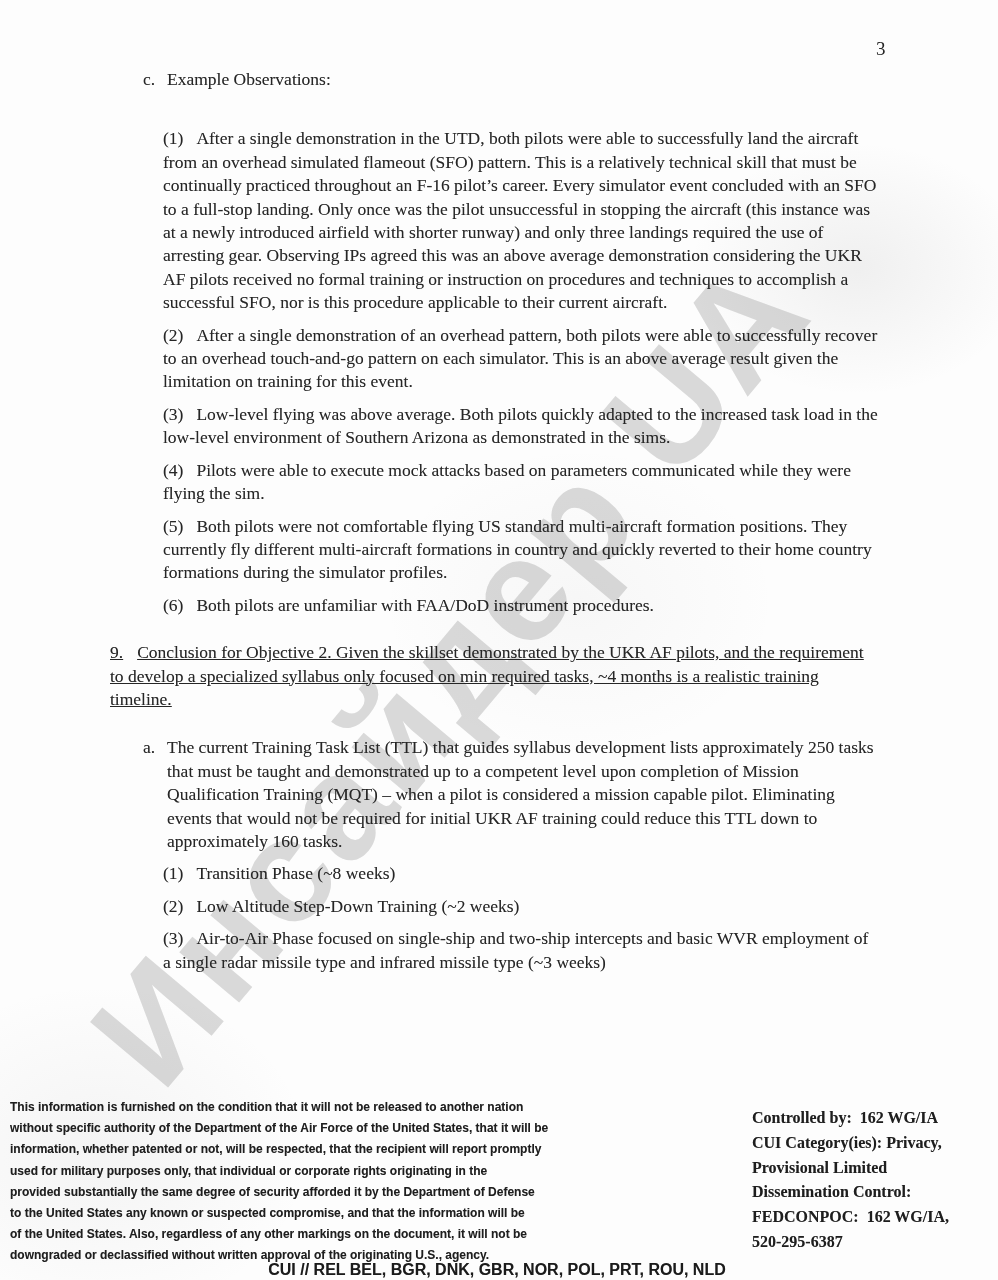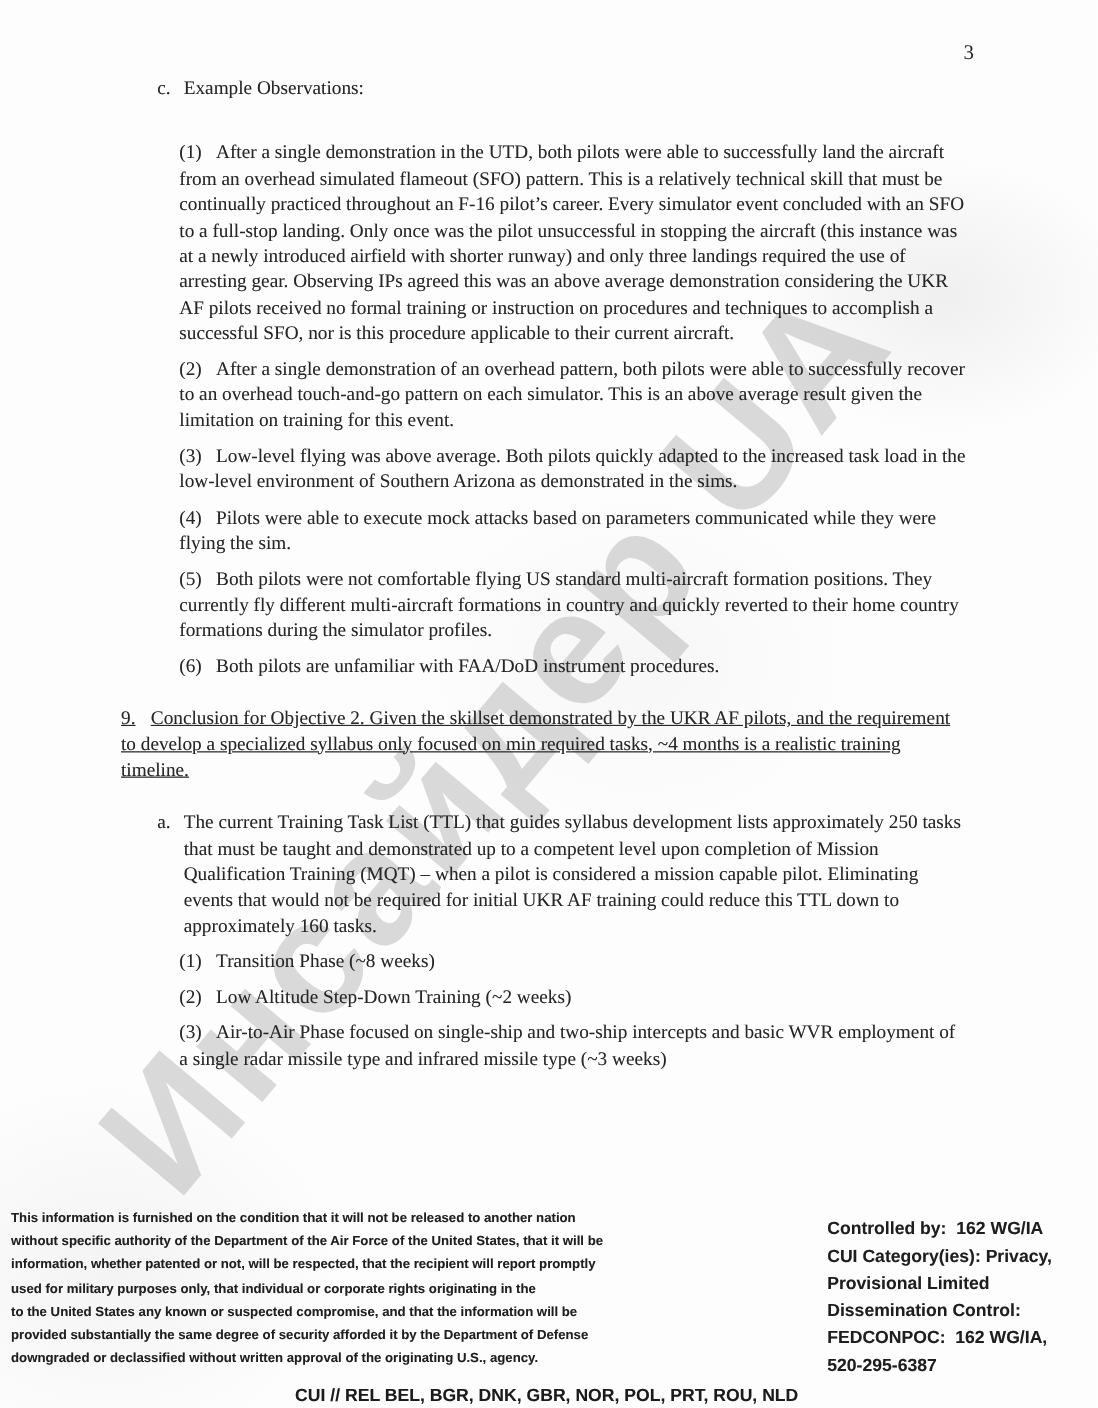--- a/index.html
+++ b/index.html
@@ -50,21 +50,21 @@
   .phase-first{}
   .footer-left{
     position:absolute;left:10px;top:1097px;z-index:1;
     font-family:"Liberation Sans","DejaVu Sans",sans-serif;
     font-weight:bold;font-size:12px;line-height:21.2px;
     color:#1e1e1e;white-space:nowrap;
     text-shadow:0 0 0.5px rgba(60,60,60,0.4);
   }
   .footer-right{
     position:absolute;left:752px;top:1106px;z-index:1;
-    font-family:Liberation Sans, sans-serif;
+    font-family:Liberation Serif, serif;
     font-weight:bold;font-size:16px;line-height:24.8px;
     color:#1e1e1e;white-space:nowrap;
     text-shadow:0 0 0.5px rgba(60,60,60,0.4);
   }
   .cui-banner{
     position:absolute;left:2px;top:1261px;width:990px;z-index:1;
     font-family:"Liberation Sans","DejaVu Sans",sans-serif;
     font-weight:bold;font-size:16px;
     color:#1b1b1b;text-align:center;white-space:nowrap;
     text-shadow:0 0 0.5px rgba(60,60,60,0.4);
@@ -133,22 +133,23 @@
       <span class="num">(3)</span><span>Air-to-Air Phase focused on single-ship and two-ship intercepts and basic WVR employment of a single radar missile type and infrared missile type (~3 weeks)</span>
     </div>
 
   </div>
 
   <div class="footer-left">
     <div>This information is furnished on the condition that it will not be released to another nation</div>
     <div>without specific authority of the Department of the Air Force of the United States, that it will be</div>
     <div>information, whether patented or not, will be respected, that the recipient will report promptly</div>
     <div>used for military purposes only, that individual or corporate rights originating in the</div>
+    <div>provided substantially the same degree of security afforded it by the Department of Defense</div>
     <div>to the United States any known or suspected compromise, and that the information will be</div>
-    <div>provided substantially the same degree of security afforded it by the Department of Defense</div>
+    <div>of the United States. Also, regardless of any other markings on the document, it will not be</div>
     <div>downgraded or declassified without written approval of the originating U.S., agency.</div>
   </div>
 
   <div class="footer-right">
     <div>Controlled by:&nbsp; 162 WG/IA</div>
     <div>CUI Category(ies): Privacy,</div>
     <div>Provisional Limited</div>
     <div>Dissemination Control:</div>
     <div>FEDCONPOC:&nbsp; 162 WG/IA,</div>
     <div>520-295-6387</div>

